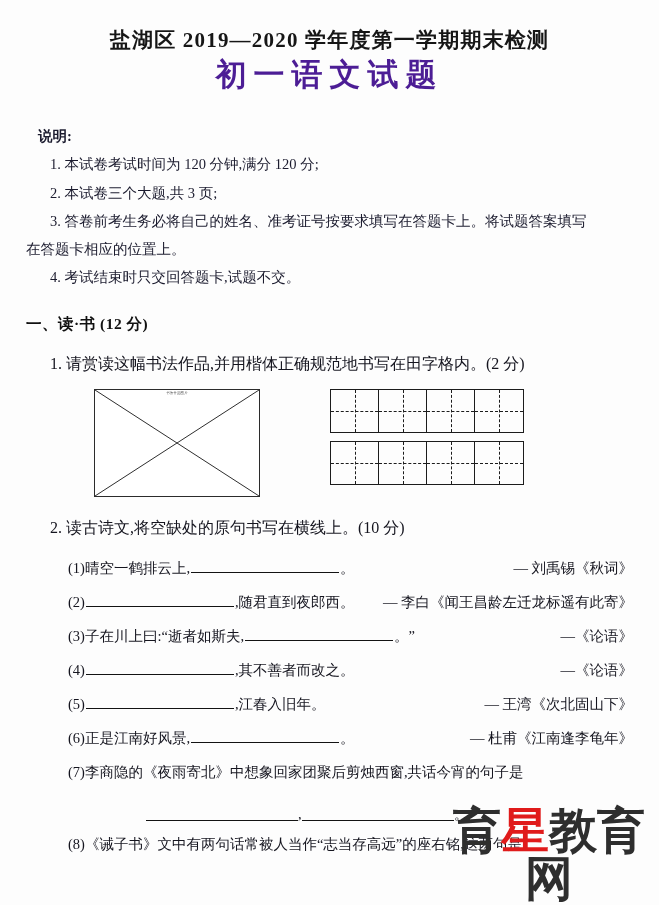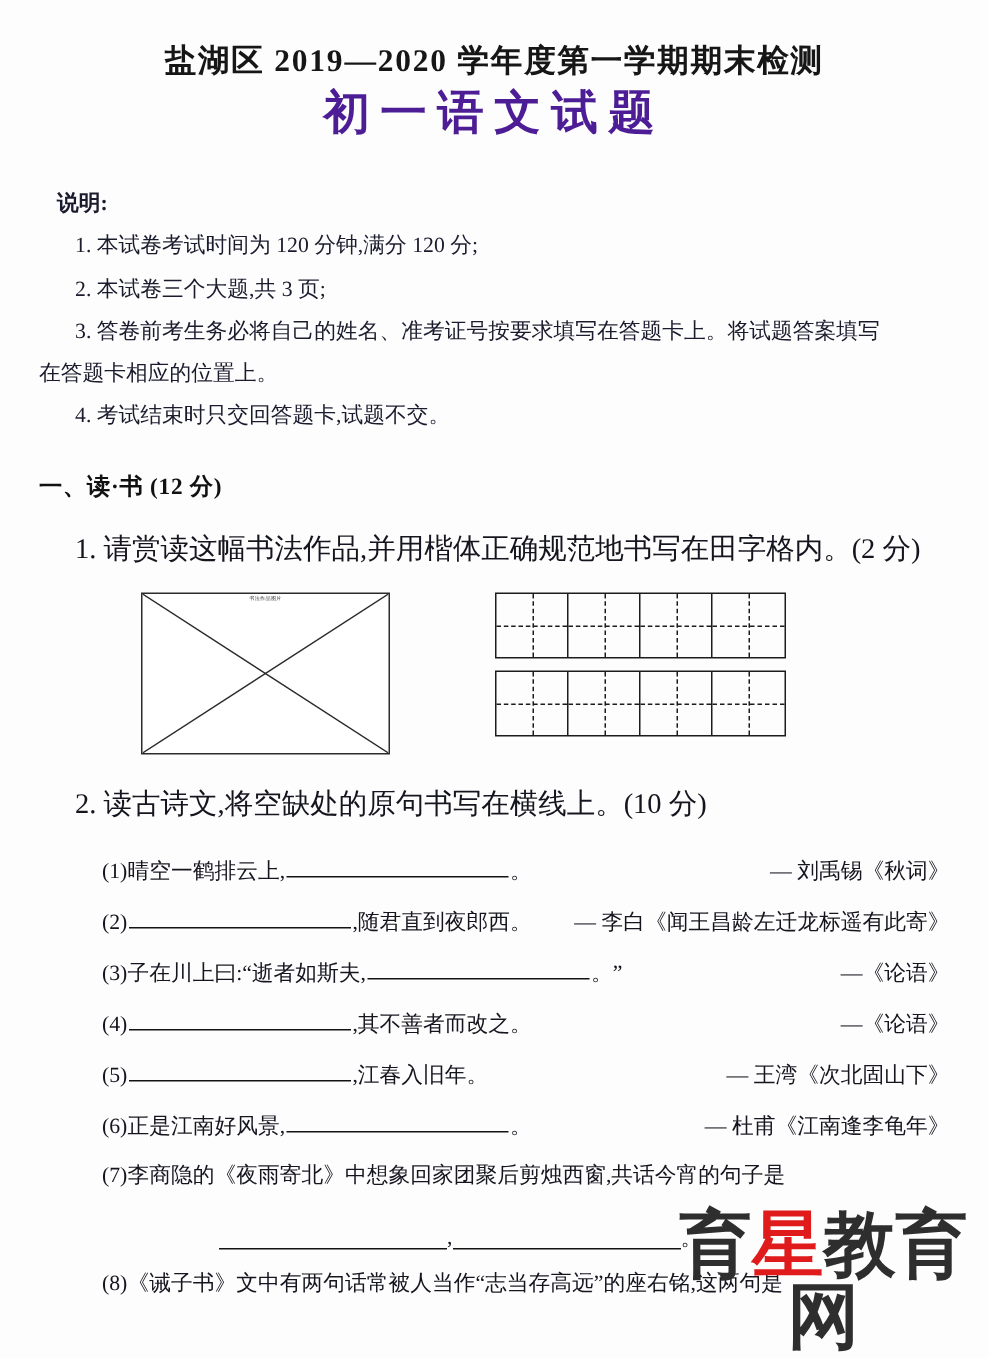--- a/index.html
+++ b/index.html
@@ -64,21 +64,21 @@
   .section-head {
     margin-top: 22px;
     font-size: 15.5px;
     font-weight: bold;
     letter-spacing: .5px;
     color: #111;
   }
 
   
   .q {
-    font-size: 19px;
+    font-size: 16px;
     line-height: 1.9;
     color: #15151f;
   }
   .q1 {
     margin-top: 14px;
     padding-left: 24px;
   }
   .q2 {
     margin-top: 12px;
     padding-left: 24px;

